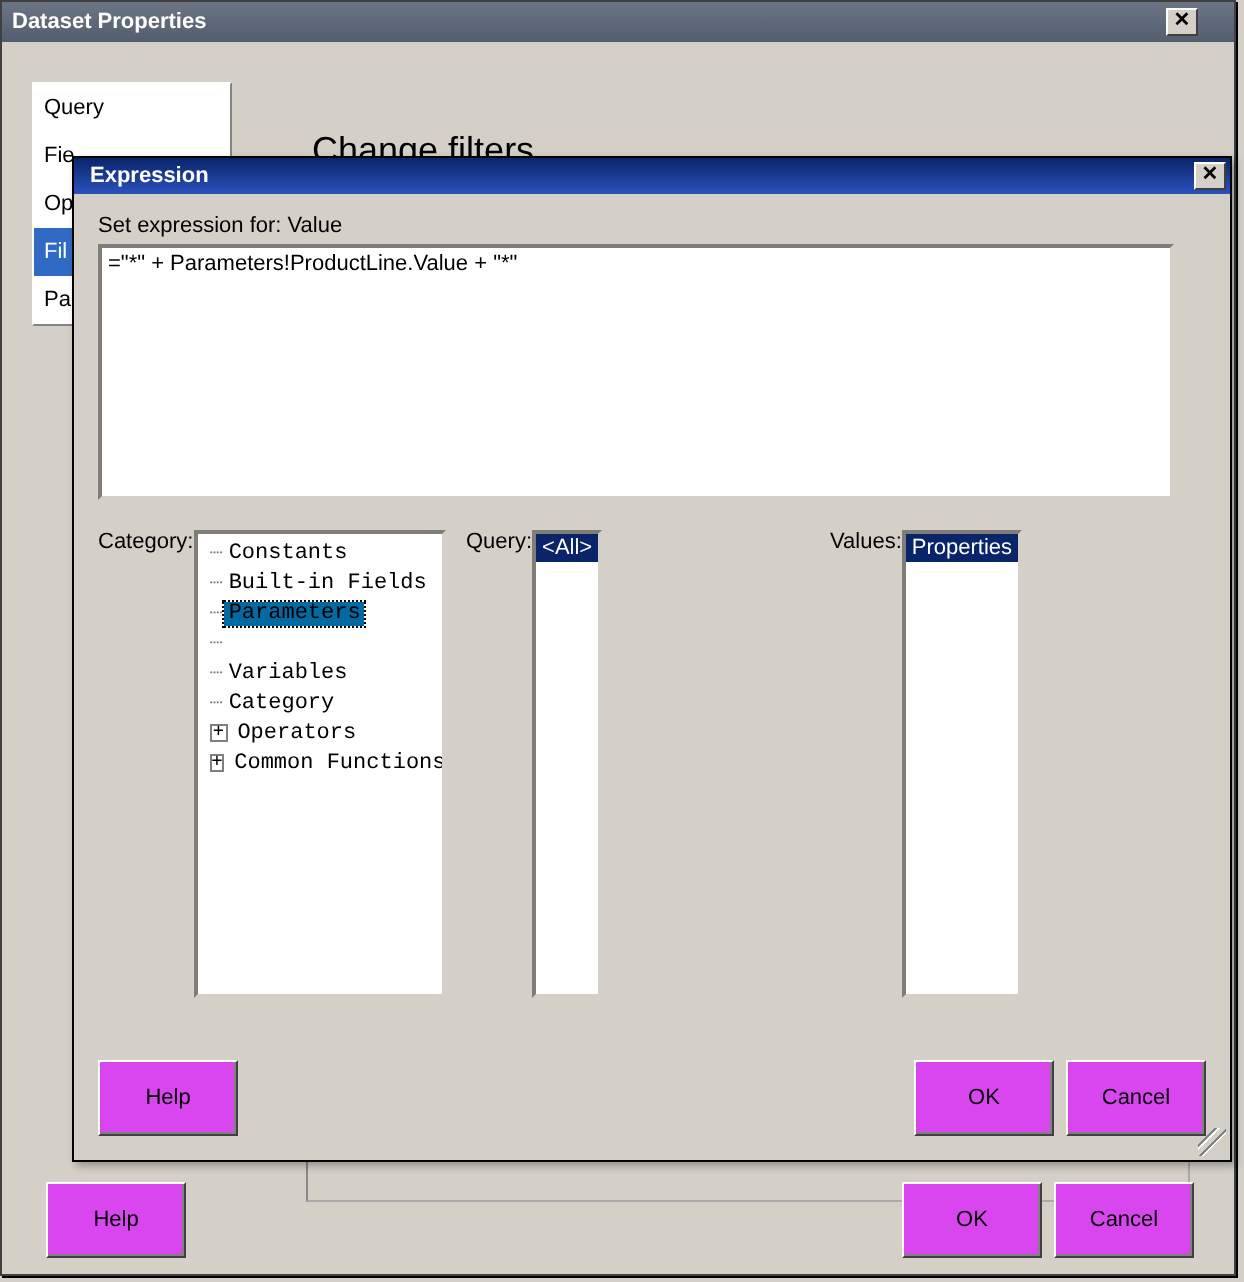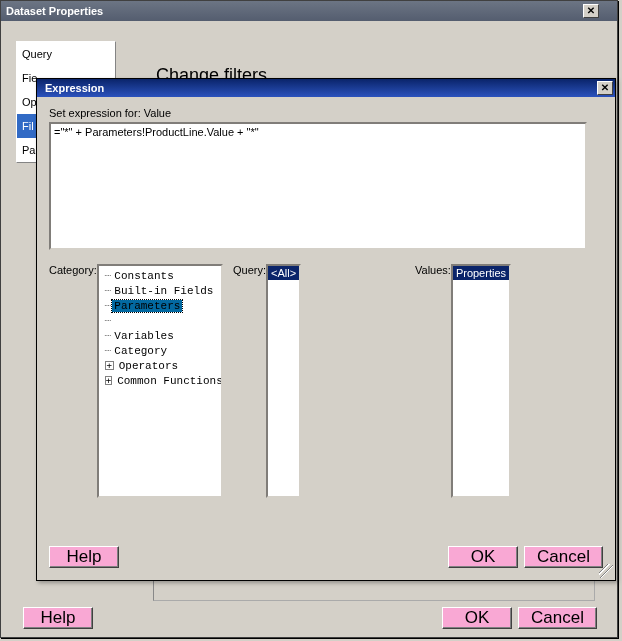--- a/index.html
+++ b/index.html
@@ -100,28 +100,28 @@
     bottom: 8px;
     left: 22px;
     right: 20px;
     display: flex;
     align-items: center;
   }
   .outer-buttons .spacer { flex: 1; }
 
   .btn {
     min-width: 70px;
-    height: 22px;
-    background: #f9a8d4;
+    height: 38px;
+    background: #d946ef;
     border: 1px solid #404040;
     border-top-color: #fff;
     border-left-color: #fff;
     box-shadow: inset -1px -1px 0 #808080;
     font-family: inherit;
-    font-size: 17px;
+    font-size: 11px;
     cursor: pointer;
     padding: 0 12px;
     margin-left: 6px;
   }
   .btn:first-child { margin-left: 0; }
 
   
   .expr-window {
     position: absolute;
     left: 36px; top: 78px;

